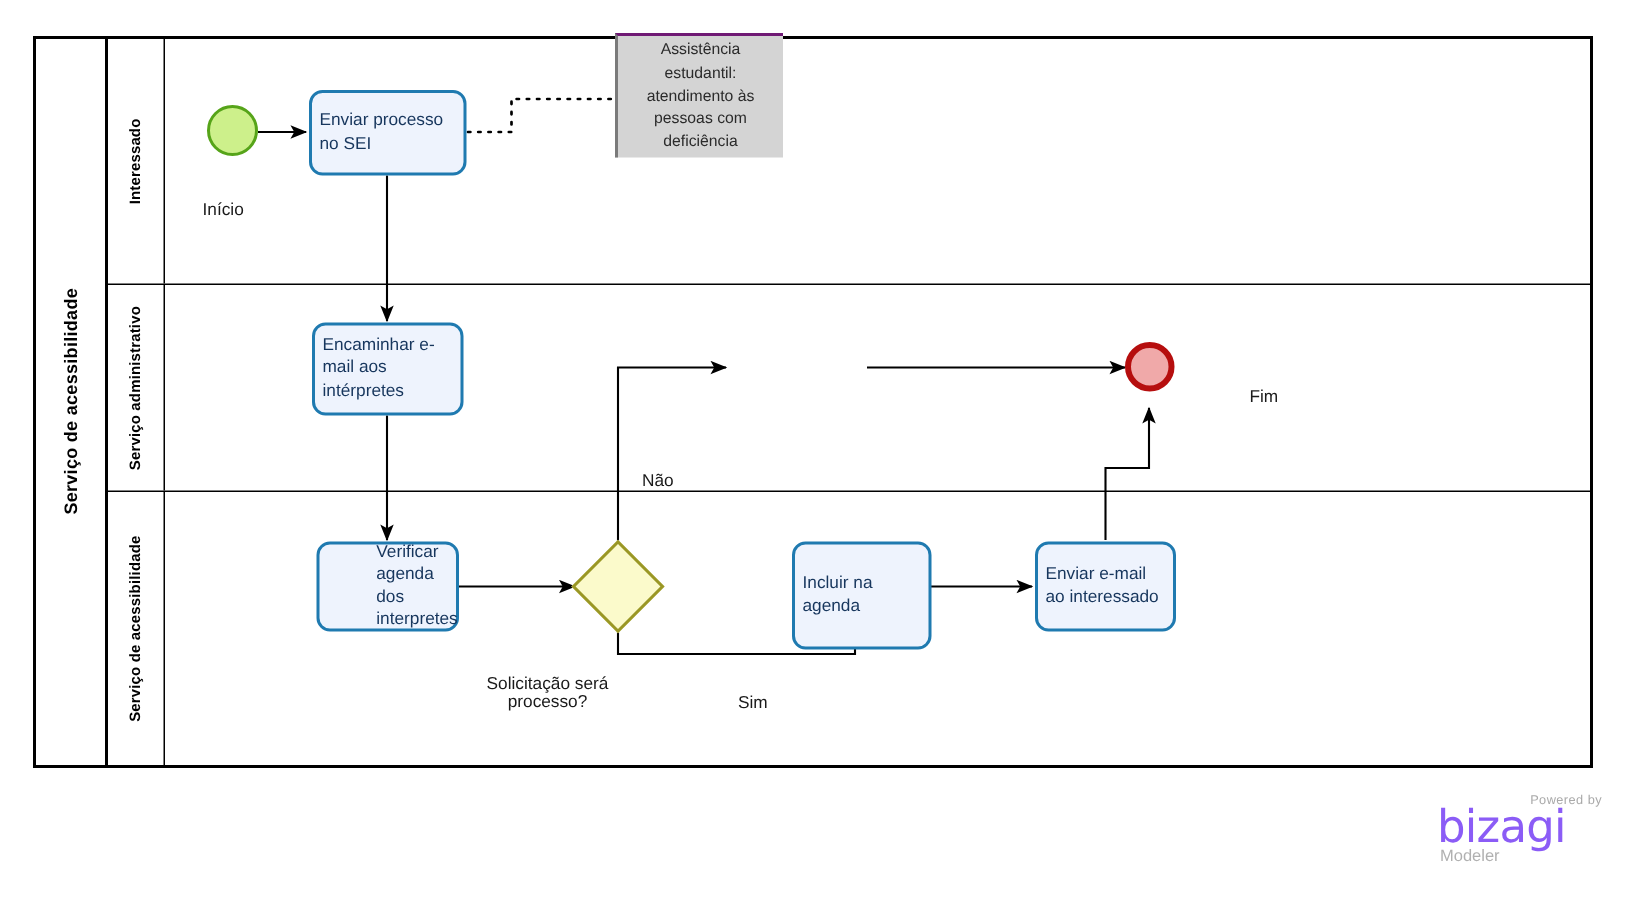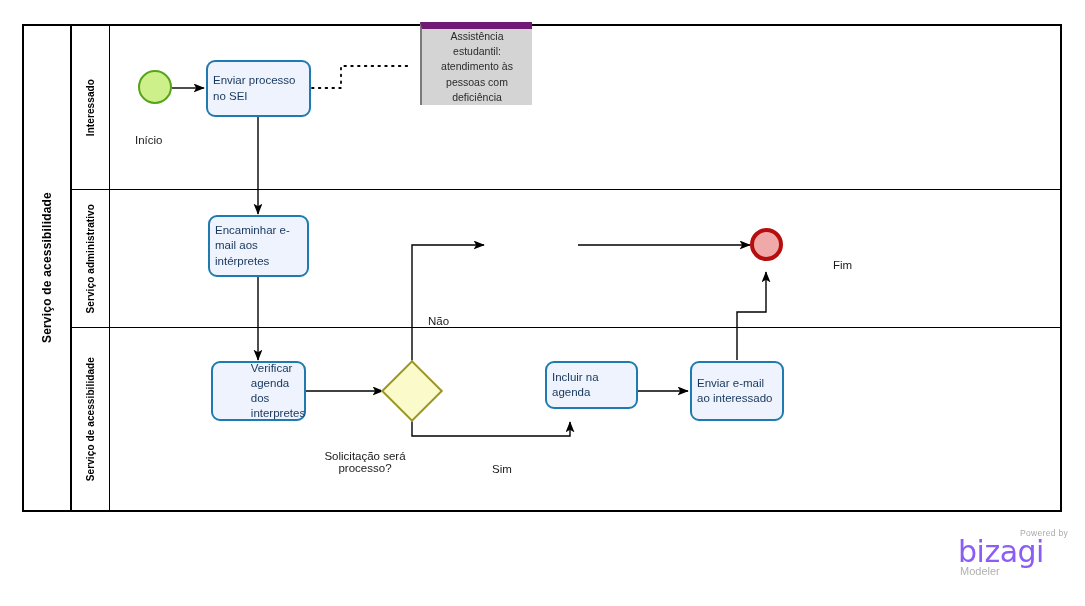--- a/index.html
+++ b/index.html
@@ -113,30 +113,29 @@
     box-sizing: border-box;
     border: 2px solid #9a9725;
     background: #fbfacb;
     transform: rotate(45deg);
   }
   .annotation {
     position: absolute;
     box-sizing: border-box;
     background: #d4d4d4;
     border-left: 2px solid #7a7a7a;
-    border-top: 7px solid #701a75;
+    border-top: 2px solid #701a75;
     display: flex;
     align-items: center;
     justify-content: center;
     text-align: center;
     font-size: 10.5px;
     color: #2b2b2b;
     line-height: 1.45;
     padding: 3px 6px;
-    margin-left: 10px;
   }
 
   
   .lbl {
     position: absolute;
     font-size: 11.5px;
     color: #17365d;
     white-space: nowrap;
   }
   .lbl.dark {
@@ -255,21 +254,21 @@
   <div class="event end" style="left:750px; top:228px; width:33px; height:33px;"></div>
   <div class="lbl dark" style="left:833px; top:237px;">Fim</div>
 
   <div class="task" style="left:206px; top:60px; width:105px; height:57px;">Enviar processo no SEI</div>
 
   <div class="task" style="left:208px; top:215px; width:101px; height:62px;">Encaminhar e-mail aos intérpretes</div>
 
 
   <div class="task" style="left:211px; top:361px; width:95px; height:60px;padding-left:44px;">Verificar agenda dos interpretes</div>
 
-  <div class="task" style="left:545px; top:361px; width:93px; height:48px;">Incluir na agenda</div>
+  <div class="task" style="left:528px; top:361px; width:93px; height:72px;">Incluir na agenda</div>
 
   <div class="task" style="left:690px; top:361px; width:94px; height:60px;">Enviar e-mail ao interessado</div>
 
   <div class="gateway" style="left:390px; top:369px; width:44px; height:44px;"></div>
   <div class="lbl dark center" style="left:300px; top:428px; width:130px;">Solicitação será processo?</div>
 
   <div class="lbl dark" style="left:428px; top:293px;">Não</div>
   <div class="lbl dark" style="left:492px; top:441px;">Sim</div>
 
   <div class="annotation" style="left:410px; top:22px; width:112px; height:83px;">Assistência estudantil: atendimento às pessoas com deficiência</div>

